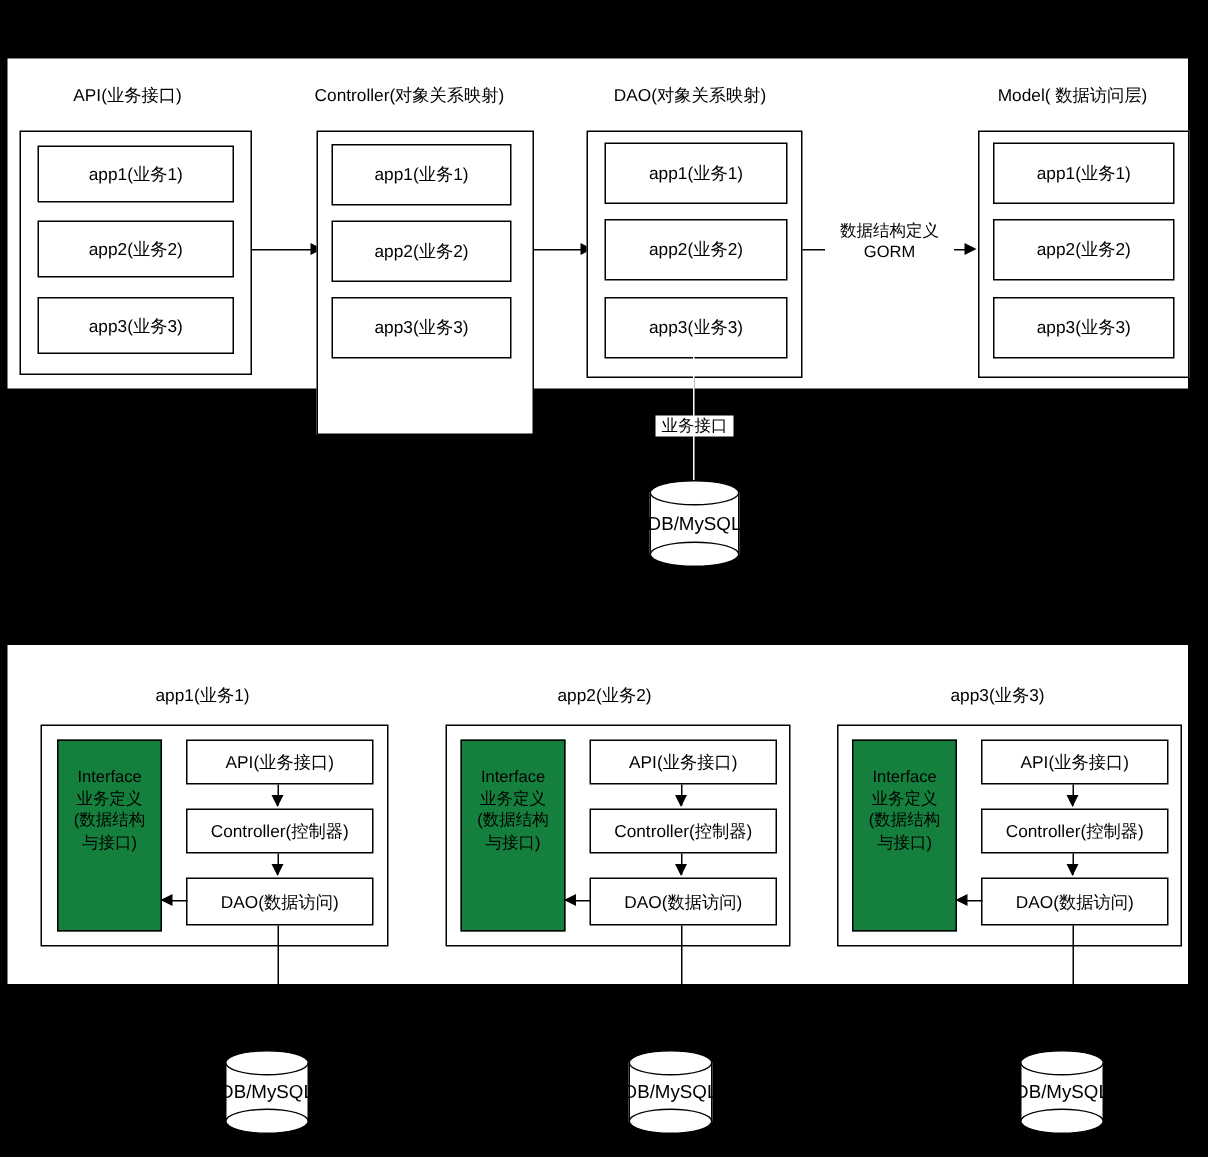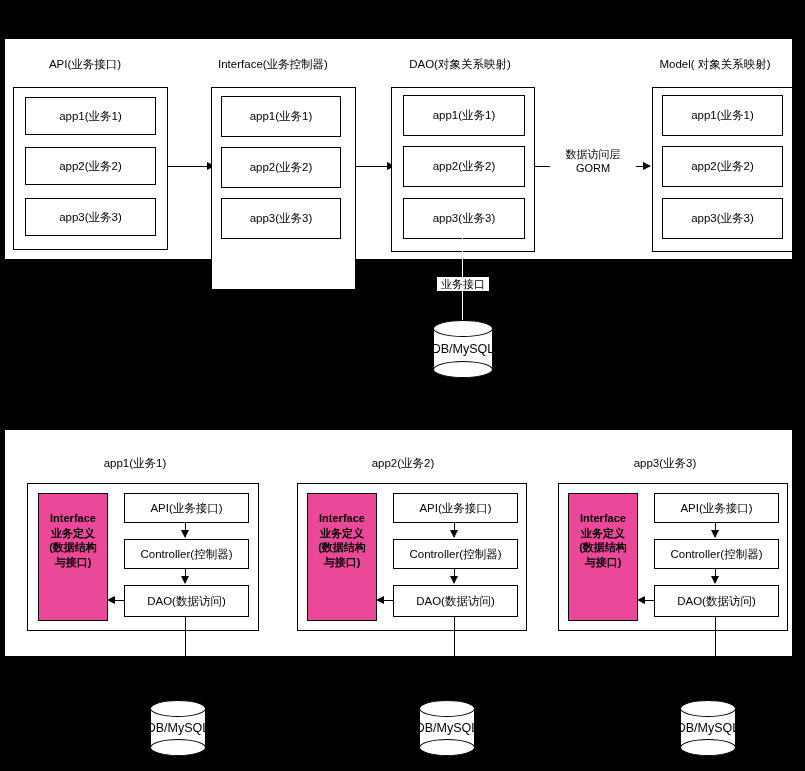--- a/index.html
+++ b/index.html
@@ -76,39 +76,39 @@
   }
 
   
   .grp-title{
     position:absolute;font-size:11.5px;text-align:center;white-space:nowrap;
   }
   .grp-box{
     position:absolute;border:1.3px solid #000;background:#fff;box-sizing:border-box;
   }
   .iface-box{
-    position:absolute;border:1.2px solid #000;background:#ec4899;box-sizing:border-box;
+    position:absolute;border:1.2px solid #000;background:#15803d;box-sizing:border-box;
     display:flex;flex-direction:column;align-items:center;justify-content:center;
-    font-size:11px;line-height:14.5px;text-align:center;padding-bottom:34px;font-weight:bold;
+    font-size:11px;line-height:14.5px;text-align:center;padding-bottom:34px;
   }
   .flow-box{
     position:absolute;border:1.2px solid #000;background:#fff;box-sizing:border-box;
     display:flex;align-items:center;justify-content:center;
     font-size:11.5px;white-space:nowrap;
   }
 </style>
 </head>
 <body>
 
 <div class="panel" id="top-panel">
 
   <div class="col-title" style="left:10px;top:18px;width:140px;">API(业务接口)</div>
-  <div class="col-title" style="left:188px;top:18px;width:160px;">Interface(业务控制器)</div>
+  <div class="col-title" style="left:188px;top:18px;width:160px;">Controller(对象关系映射)</div>
   <div class="col-title" style="left:380px;top:18px;width:150px;">DAO(对象关系映射)</div>
-  <div class="col-title" style="left:630px;top:18px;width:160px;">Model( 对象关系映射)</div>
+  <div class="col-title" style="left:630px;top:18px;width:160px;">Model( 数据访问层)</div>
 
   <div class="layer-box" style="left:8px;top:48px;width:155px;height:163px;"></div>
   <div class="app-box" style="left:20px;top:58px;width:131px;height:38px;">app1(业务1)</div>
   <div class="app-box" style="left:20px;top:108px;width:131px;height:38px;">app2(业务2)</div>
   <div class="app-box" style="left:20px;top:159px;width:131px;height:38px;">app3(业务3)</div>
 
   <div class="hline" style="left:163px;top:127px;width:41px;"></div>
   <div class="arrow-r" style="left:202px;top:123px;"></div>
 
   <div class="layer-box" style="left:206px;top:48px;width:145px;height:203px;"></div>
@@ -119,21 +119,21 @@
   <div class="hline" style="left:351px;top:127px;width:33px;"></div>
   <div class="arrow-r" style="left:382px;top:123px;"></div>
 
   <div class="layer-box" style="left:386px;top:48px;width:144px;height:165px;"></div>
   <div class="app-box" style="left:398px;top:56px;width:122px;height:41px;">app1(业务1)</div>
   <div class="app-box" style="left:398px;top:107px;width:122px;height:41px;">app2(业务2)</div>
   <div class="app-box" style="left:398px;top:159px;width:122px;height:41px;">app3(业务3)</div>
 
   <div class="hline" style="left:530px;top:127px;width:110px;"></div>
   <div class="arrow-r" style="left:638px;top:123px;"></div>
-  <div class="edge-label" style="left:545px;top:108px;width:86px;">数据访问层</div>
+  <div class="edge-label" style="left:545px;top:108px;width:86px;">数据结构定义</div>
   <div class="edge-label" style="left:545px;top:122px;width:86px;text-align:center;">GORM</div>
 
   <div class="layer-box" style="left:647px;top:48px;width:141px;height:165px;"></div>
   <div class="app-box" style="left:657px;top:56px;width:121px;height:41px;">app1(业务1)</div>
   <div class="app-box" style="left:657px;top:107px;width:121px;height:41px;">app2(业务2)</div>
   <div class="app-box" style="left:657px;top:159px;width:121px;height:41px;">app3(业务3)</div>
 
   <div class="vline" style="left:457px;top:213px;height:7px;"></div>
 </div>
 

